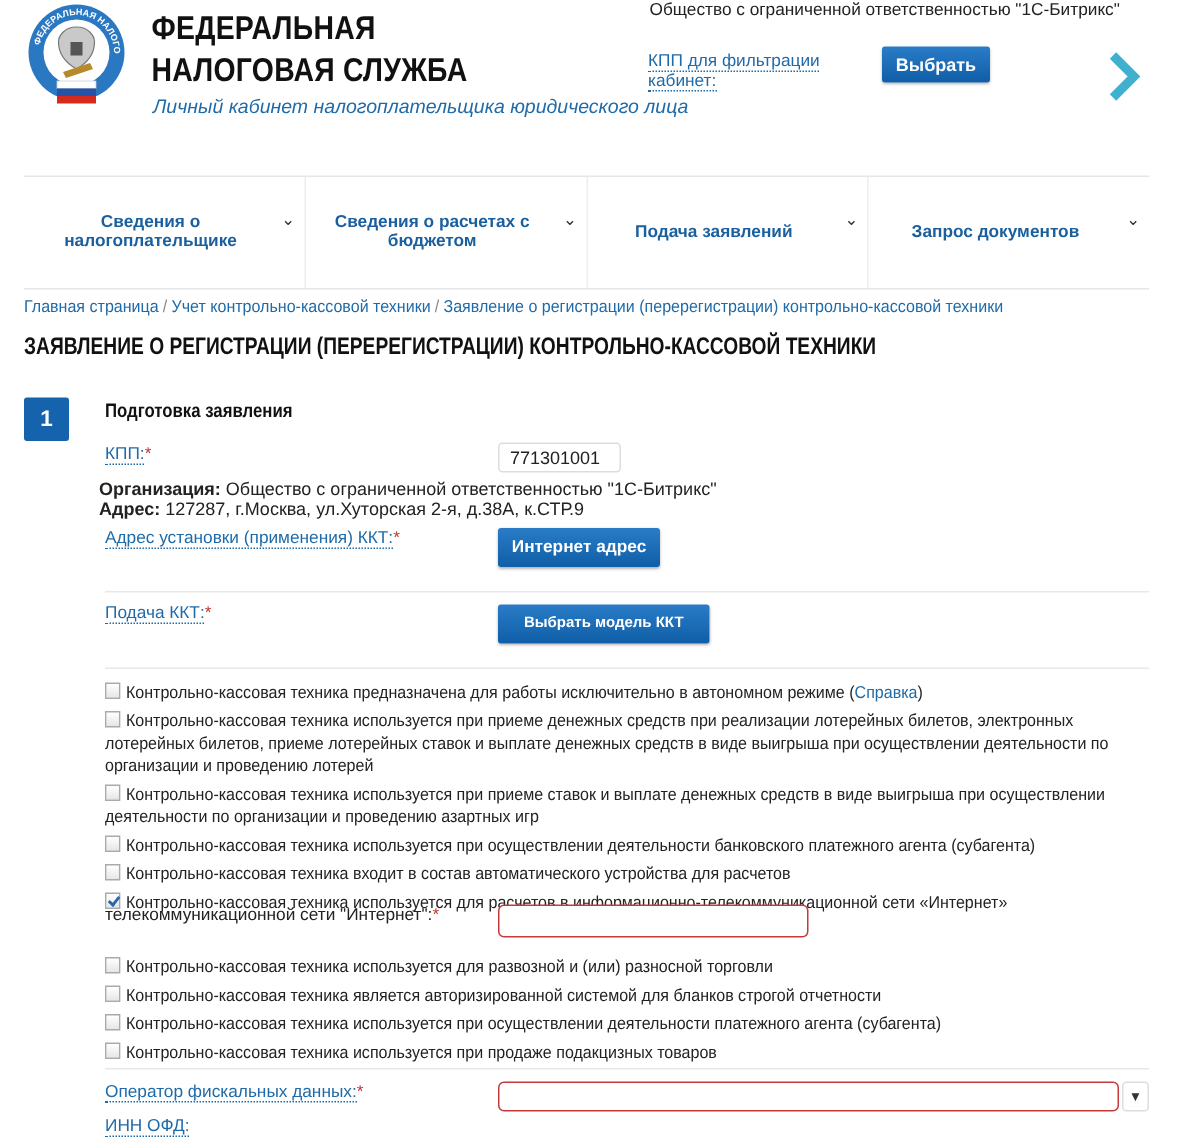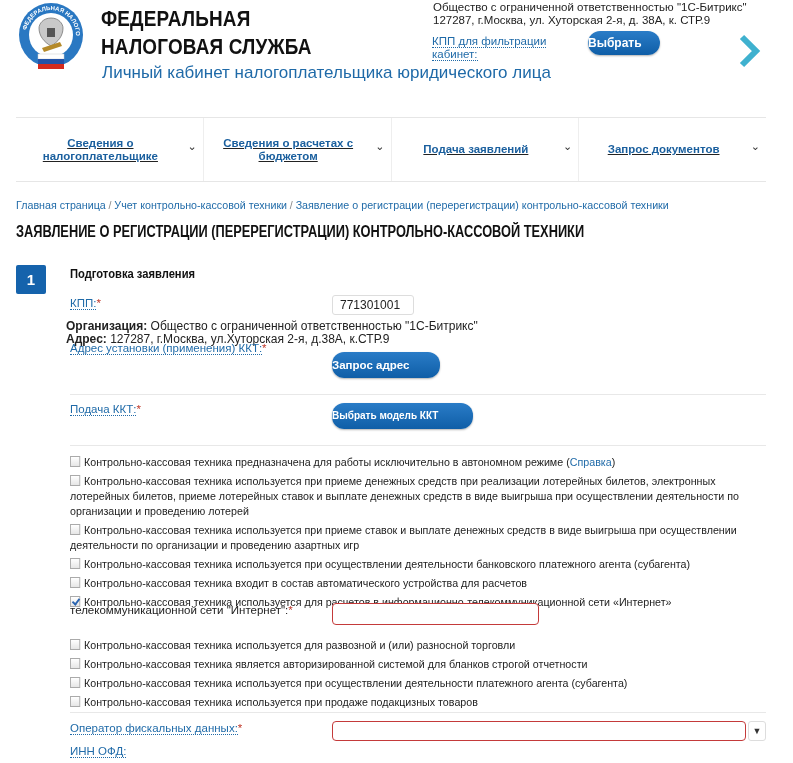--- a/index.html
+++ b/index.html
@@ -2,30 +2,30 @@
 <html><head>
 <meta charset="utf-8">
 <style>
   * { box-sizing: border-box; margin: 0; padding: 0; }
   html, body { width: 793px; height: 763px; overflow: hidden; background: #fff; }
   body { font-family: "Liberation Sans", sans-serif; font-size: 12px; color: #222; position: relative; }
 
   
   .logo { position: absolute; left: 16px; top: 2px; width: 70px; height: 70px; }
   .brand-title { position: absolute; left: 101px; top: 5px; font-family: "Liberation Sans", sans-serif; font-weight: bold; font-size: 22px; line-height: 28px; color: #111; letter-spacing: 0.2px; transform: scaleX(0.86); transform-origin: left top; }
-  .brand-sub { position: absolute; left: 102px; top: 63px; font-size: 17px; color: #1f6aa8; }
+  .brand-sub { position: absolute; left: 102px; top: 63px; font-size: 13px; color: #1f6aa8; font-style: italic; }
   .org-info { position: absolute; left: 433px; top: 1px; font-size: 11.5px; line-height: 13px; color: #222; }
   .kpp-filter { position: absolute; left: 432px; top: 35px; font-size: 11.5px; line-height: 13px; color: #1f6aa8; width: 120px; }
   .kpp-filter span { border-bottom: 1px dotted #1f6aa8; margin-top: 12px; }
-  .btn { display: inline-block; background: linear-gradient(#2a7cc7, #0f5ea7); color: #fff; font-weight: bold; border-radius: 12px; text-align: left; box-shadow: 0 1px 2px rgba(0,0,0,.3); cursor: pointer; }
+  .btn { display: inline-block; background: linear-gradient(#2a7cc7, #0f5ea7); color: #fff; font-weight: bold; border-radius: 2px; text-align: center; box-shadow: 0 1px 2px rgba(0,0,0,.3); cursor: pointer; }
   .btn-select { position: absolute; left: 588px; top: 31px; width: 72px; height: 24px; line-height: 24px; font-size: 12px; }
   .next-arrow { position: absolute; left: 738px; top: 34px; width: 24px; height: 34px; }
 
   
-  .nav { position: absolute; left: 16px; top: 117px; width: 750px; height: 65px; border-top: 1px solid #e6e6e6; border-bottom: 1px solid #e6e6e6; display: flex; text-decoration: underline; }
+  .nav { position: absolute; left: 16px; top: 117px; width: 750px; height: 76px; border-top: 1px solid #e6e6e6; border-bottom: 1px solid #e6e6e6; display: flex; }
   .nav-item { flex: 1; display: flex; align-items: center; justify-content: center; position: relative; padding-right: 18px; cursor: pointer; }
   .nav-item + .nav-item { border-left: 1px solid #eee; }
   .nav-item .lbl { color: #1a5f9e; font-weight: bold; font-size: 11.5px; text-align: center; line-height: 13px; }
   .nav-item .chev { position: absolute; right: 6px; top: 22px; font-size: 11px; color: #333; }
 
   
   .breadcrumb { position: absolute; left: 16px; top: 199px; font-size: 11.5px; color: #1f6aa8; transform: scaleX(0.93); transform-origin: left top; white-space: nowrap; }
   .breadcrumb .sep { color: #888; margin: 0 3px; }
   .page-title { position: absolute; left: 16px; top: 223px; font-weight: bold; font-size: 16px; color: #111; transform: scaleX(0.80); transform-origin: left top; white-space: nowrap; }
 
@@ -74,21 +74,20 @@
   </svg>
 </div>
 <div class="brand-title">
   <div>ФЕДЕРАЛЬНАЯ</div>
   <div>НАЛОГОВАЯ СЛУЖБА</div>
 </div>
 <div class="brand-sub">Личный кабинет налогоплательщика юридического лица</div>
 
 <div class="org-info">
   <div>Общество с ограниченной ответственностью "1С-Битрикс"</div>
-  <div>127287, г.Москва, ул. Хуторская 2-я, д. 38А, к. СТР.9</div>
 </div>
 <div class="kpp-filter">
   <span>КПП для фильтрации</span><br>
   <span>кабинет:</span>
 </div>
 <div class="btn btn-select">Выбрать</div>
 <div class="next-arrow">
   <svg width="24" height="34" viewBox="0 0 24 34">
       <path d="M4 3 L18 17 L4 31" fill="none" stroke="#3fb1cf" stroke-width="6"></path>
     </svg>
@@ -124,24 +123,24 @@
 <div class="field-label" style="left:70px; top:297px;">
   <span class="lnk">КПП:</span><span class="req">*</span>
 </div>
 <input class="kpp-input" value="771301001" style="">
 
 <div class="org-block">
   <div><b>Организация:</b> <span>Общество с ограниченной ответственностью "1С-Битрикс"</span></div>
   <div><b>Адрес:</b> <span>127287, г.Москва, ул.Хуторская 2-я, д.38А, к.СТР.9</span></div>
 </div>
 
-<div class="field-label" style="left:70px; top:342px;">
+<div class="field-label" style="left:70px; top:353px;">
   <span class="lnk">Адрес установки (применения) ККТ:</span><span class="req">*</span>
 </div>
-<div class="btn btn-addr">Запрос адрес</div>
+<div class="btn btn-addr">Интернет адрес</div>
 
 <div class="divider" style="top:394px;"></div>
 
 <div class="field-label" style="left:70px; top:403px;">
   <span class="lnk">Подача ККТ:</span><span class="req">*</span>
 </div>
 <div class="btn btn-model">Выбрать модель ККТ</div>
 
 <div class="divider" style="top:445px;"></div>
 

